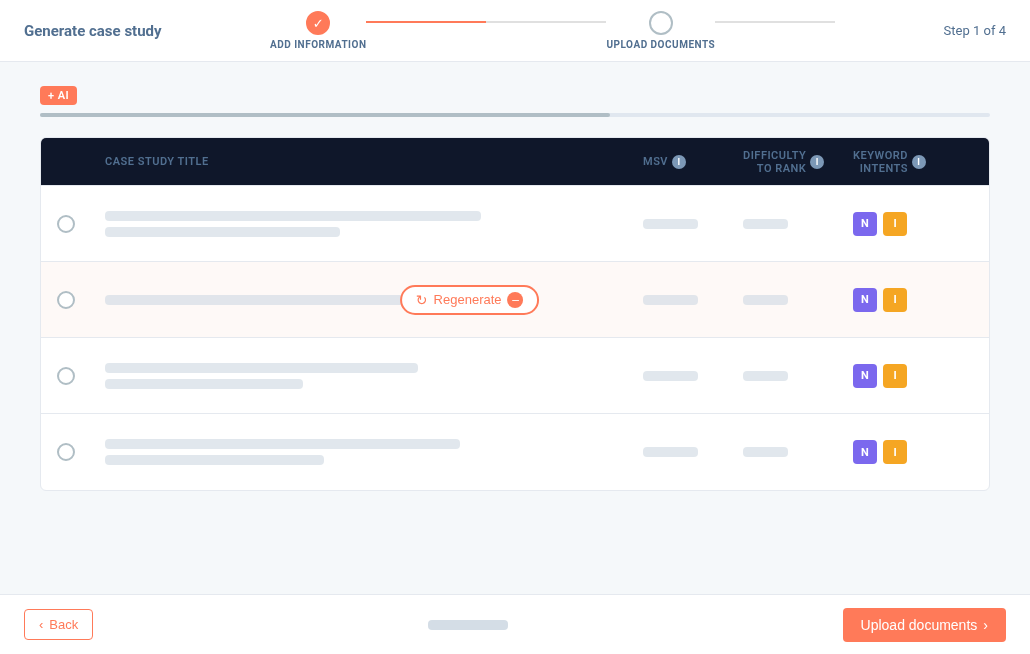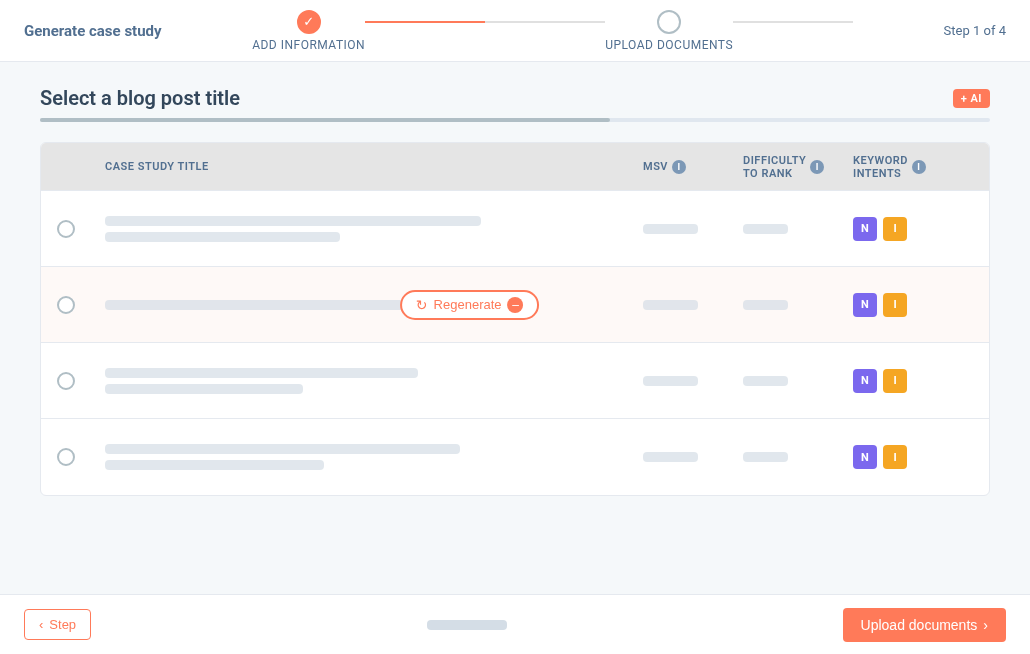--- a/index.html
+++ b/index.html
@@ -66,26 +66,26 @@
     .step-circle.active {
       background: #fff;
       border-color: #ff7a59;
       border-width: 2px;
     }
     .step-circle.inactive {
       background: #fff;
       border-color: #b0bec5;
     }
     .step-label {
-      font-size: 12px;
+      font-size: 10px;
       color: #516f90;
       margin-top: 4px;
       letter-spacing: 0.5px;
       text-transform: uppercase;
-      font-weight: 400;
+      font-weight: 700;
       white-space: nowrap;
     }
     .step-connector {
       width: 120px;
       height: 2px;
       background: #e0e0e0;
       margin-bottom: 18px;
     }
     .step-connector.completed {
       background: #ff7a59;
@@ -136,25 +136,26 @@
     
     .table-container {
       background: #fff;
       border: 1px solid #e5e9ef;
       border-radius: 6px;
       overflow: hidden;
     }
     .table-header {
       display: grid;
       grid-template-columns: 48px 1fr 100px 110px 120px;
-      background: #e5e5e5;
+      background: #0f172a;
       border-bottom: 1px solid #e5e9ef;
       padding: 0 16px;
       height: 48px;
       align-items: center;
+      text-align: right;
     }
     .col-header {
       font-size: 11px;
       font-weight: 600;
       color: #516f90;
       text-transform: uppercase;
       letter-spacing: 0.5px;
       display: flex;
       align-items: center;
       gap: 4px;
@@ -354,21 +355,20 @@
     </div>
     <div class="step-connector"></div>
 
   </div>
 
   <span class="step-indicator">Step 1 of 4</span>
 </div>
 
 <div class="main-content">
   <div class="page-title-row">
-    <h1 class="page-title">Select a blog post title</h1>
     <span class="ai-badge">+ AI</span>
   </div>
 
   <div class="progress-bar-container">
     <div class="progress-bar-fill"></div>
   </div>
 
   <div class="table-container">
 
     <div class="table-header">
@@ -475,20 +475,20 @@
         <div class="badge-i">I</div>
       </div>
     </div>
 
   </div>
 </div>
 
 <div class="footer">
   <button class="back-btn">
     <span>‹</span>
-    <span>Step</span>
+    <span>Back</span>
   </button>
   <div class="footer-skeleton"></div>
   <button class="upload-btn">
     <span>Upload documents</span>
     <span>›</span>
   </button>
 </div>
 
 </body></html>

